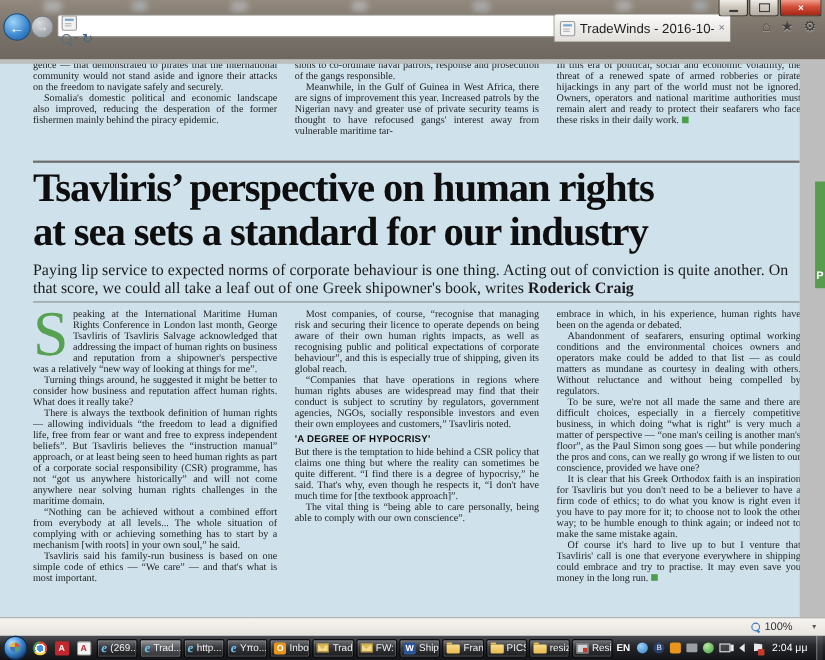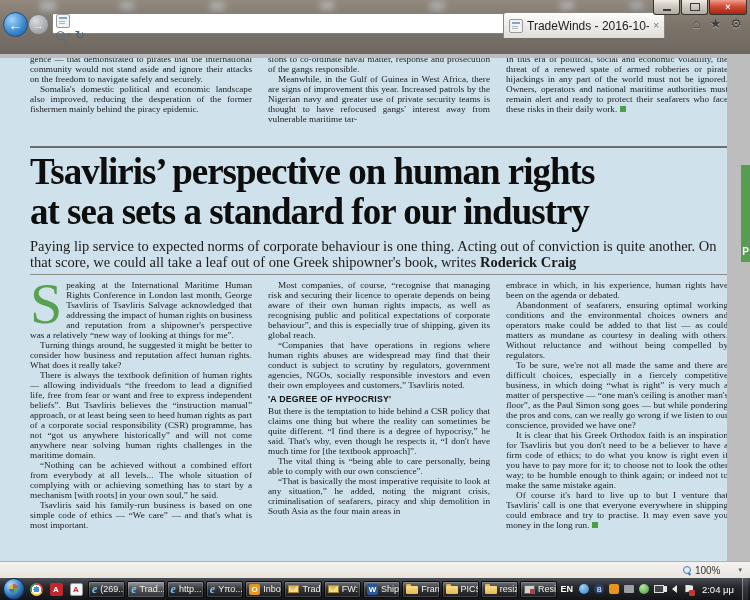--- a/index.html
+++ b/index.html
@@ -263,21 +263,21 @@
     <div class="paper">
 
       <div class="col c1 topcol">
         <div class="inner">
           <p>gence — that demonstrated to pirates that the international community would not stand aside and ignore their attacks on the freedom to navigate safely and securely.</p>
           <p class="indent">Somalia's domestic political and economic landscape also improved, reducing the desperation of the former fishermen mainly behind the piracy epidemic.</p>
         </div>
       </div>
       <div class="col c2 topcol">
         <div class="inner">
-          <p>sions to co-ordinate naval matter, response and prosecution of the gangs responsible.</p>
+          <p>sions to co-ordinate naval patrols, response and prosecution of the gangs responsible.</p>
           <p class="indent">Meanwhile, in the Gulf of Guinea in West Africa, there are signs of improvement this year. Increased patrols by the Nigerian navy and greater use of private security teams is thought to have refocused gangs' interest away from vulnerable maritime tar-</p>
         </div>
       </div>
       <div class="col c3 topcol">
         <div class="inner">
           <p><span>In this era of political, social and economic volatility, the threat of a renewed spate of armed robberies or pirate hijackings in any part of the world must not be ignored. Owners, operators and national maritime authorities must remain alert and ready to protect their seafarers who face these risks in their daily work.</span><span class="endmark"></span></p>
         </div>
       </div>
 
       <div class="rule1"></div>
@@ -303,21 +303,20 @@
 
       <div class="col c2 bodycol">
         <div class="plist">
             <p>Most companies, of course, “recognise that managing risk and securing their licence to operate depends on being aware of their own human rights impacts, as well as recognising public and political expectations of corporate behaviour”, and this is especially true of shipping, given its global reach.</p>
             <p>“Companies that have operations in regions where human rights abuses are widespread may find that their conduct is subject to scrutiny by regulators, government agencies, NGOs, socially responsible investors and even their own employees and customers,” Tsavliris noted.</p>
           </div>
         <div class="subhead">'A DEGREE OF HYPOCRISY'</div>
         <div class="plist firstflush">
             <p>But there is the temptation to hide behind a CSR policy that claims one thing but where the reality can sometimes be quite different. “I find there is a degree of hypocrisy,” he said. That's why, even though he respects it, “I don't have much time for [the textbook approach]”.</p>
             <p>The vital thing is “being able to care personally, being able to comply with our own conscience”.</p>
-            <p>“That is basically the most imperative requisite to look at any situation,” he added, noting the migrant crisis, criminalisation of seafarers, piracy and ship demolition in South Asia as the four main areas in</p>
           </div>
       </div>
 
       <div class="col c3 bodycol">
         <div class="plist firstflush">
             <p>embrace in which, in his experience, human rights have been on the agenda or debated.</p>
             <p>Abandonment of seafarers, ensuring optimal working conditions and the environmental choices owners and operators make could be added to that list — as could matters as mundane as courtesy in dealing with others. Without reluctance and without being compelled by regulators.</p>
             <p>To be sure, we're not all made the same and there are difficult choices, especially in a fiercely competitive business, in which doing “what is right” is very much a matter of perspective — “one man's ceiling is another man's floor”, as the Paul Simon song goes — but while pondering the pros and cons, can we really go wrong if we listen to our conscience, provided we have one?</p>
             <p>It is clear that his Greek Orthodox faith is an inspiration for Tsavliris but you don't need to be a believer to have a firm code of ethics; to do what you know is right even if you have to pay more for it; to choose not to look the other way; to be humble enough to think again; or indeed not to make the same mistake again.</p>
           </div>

